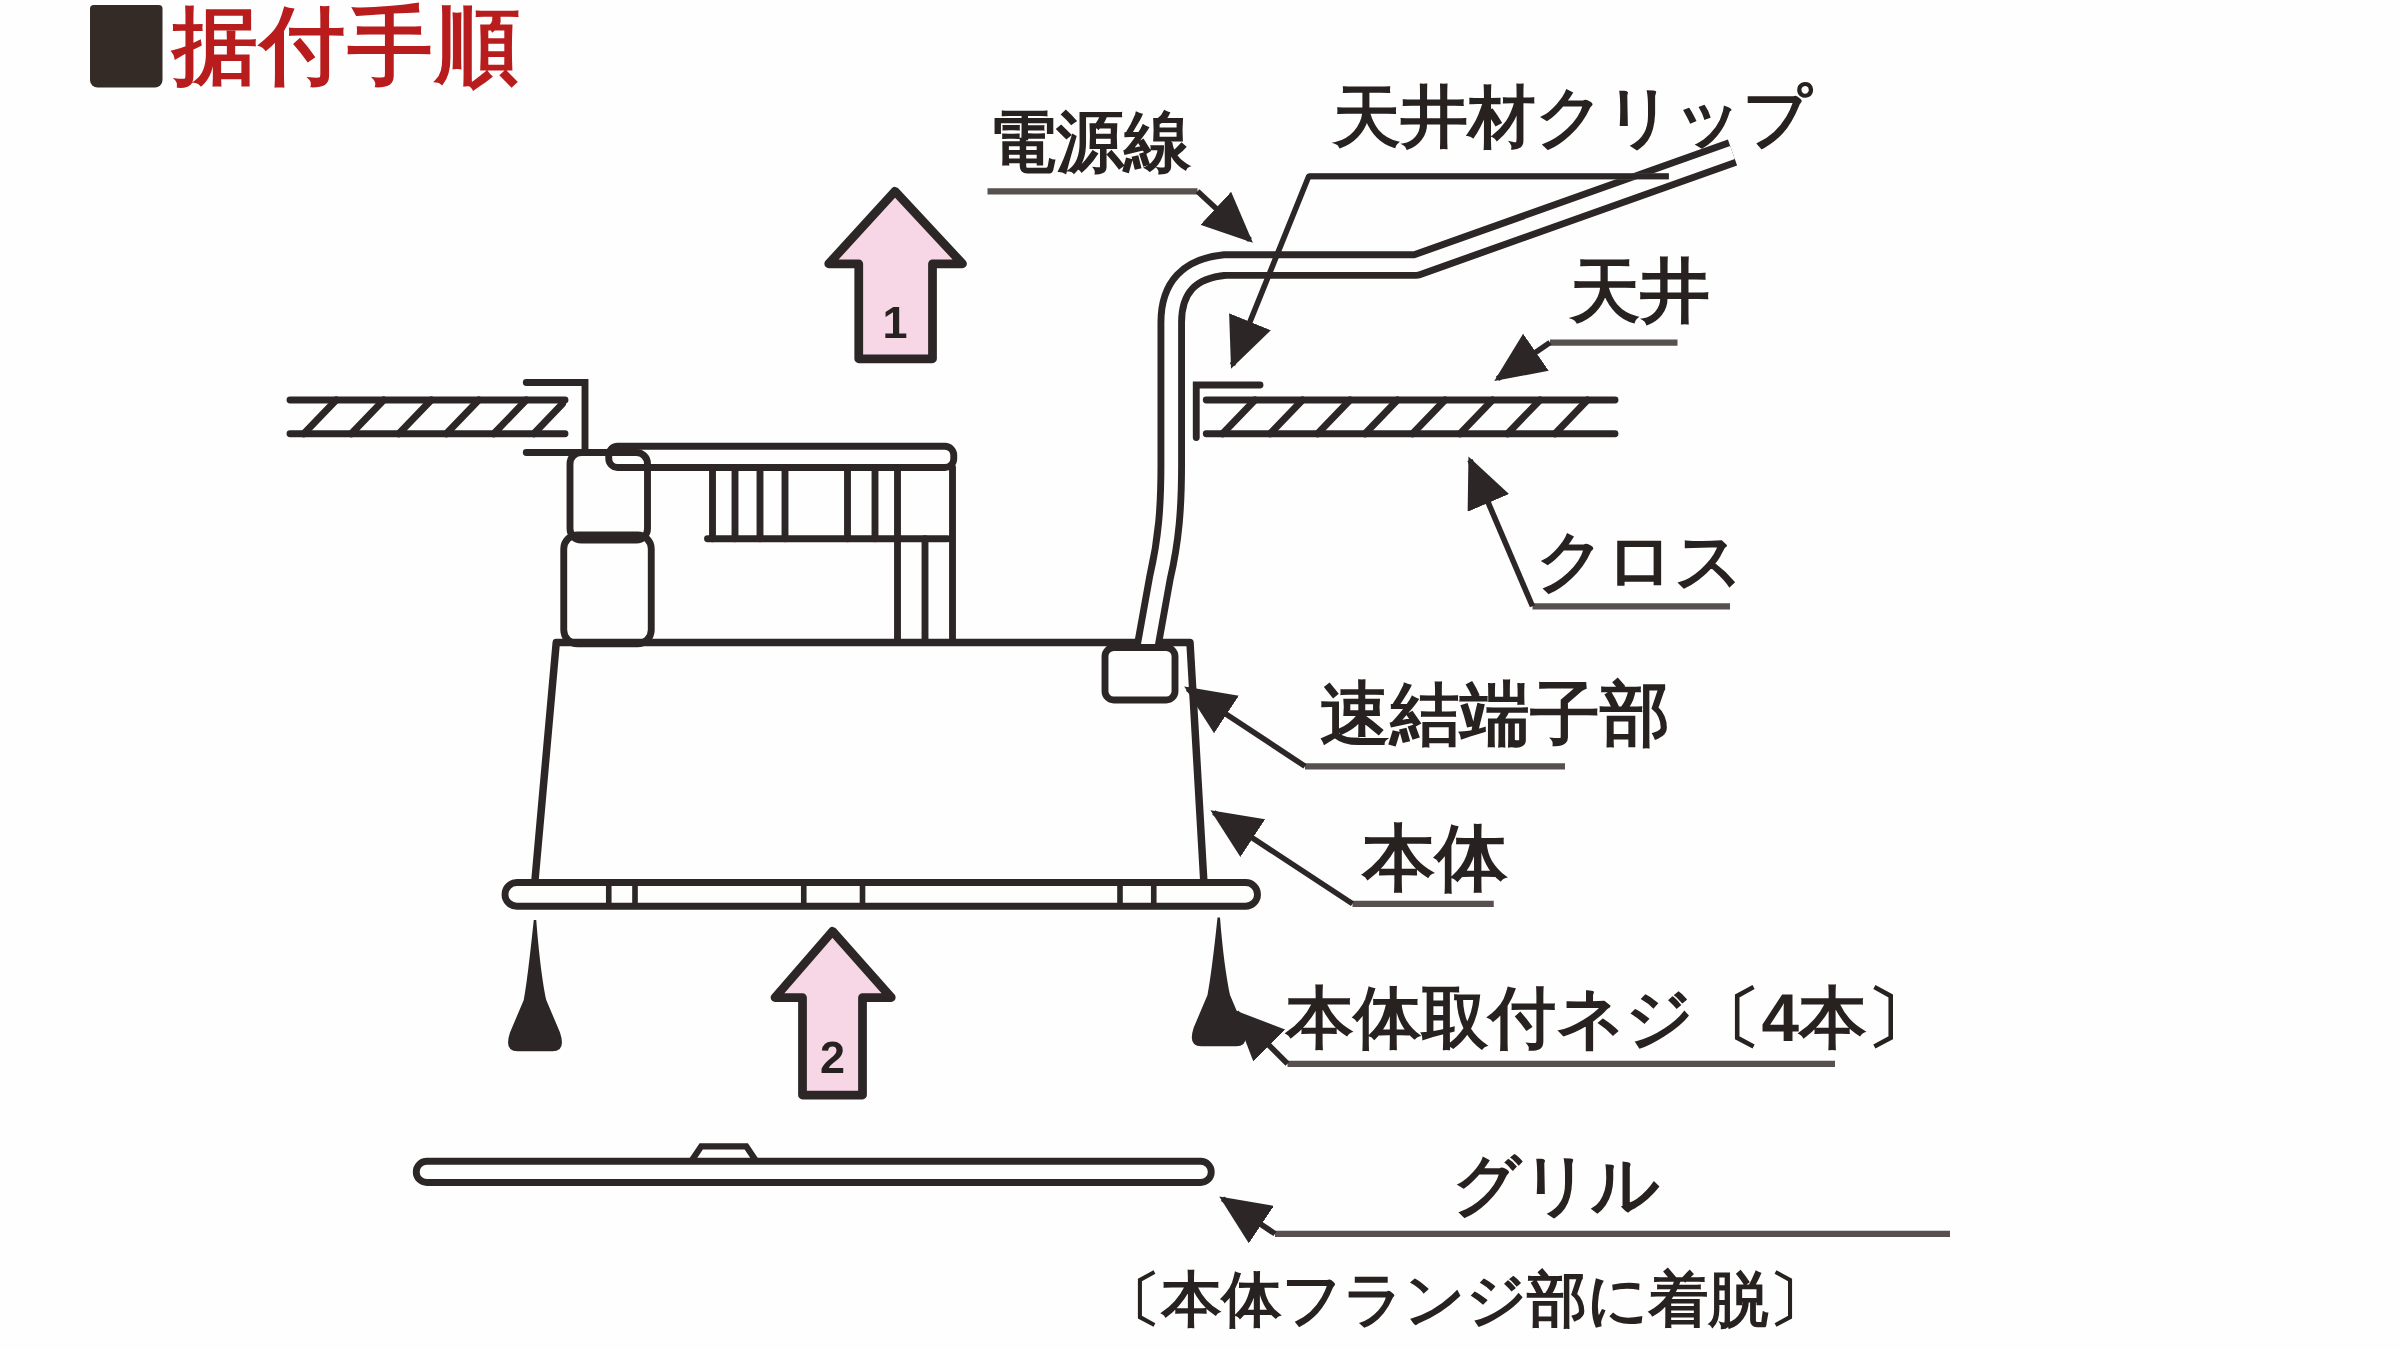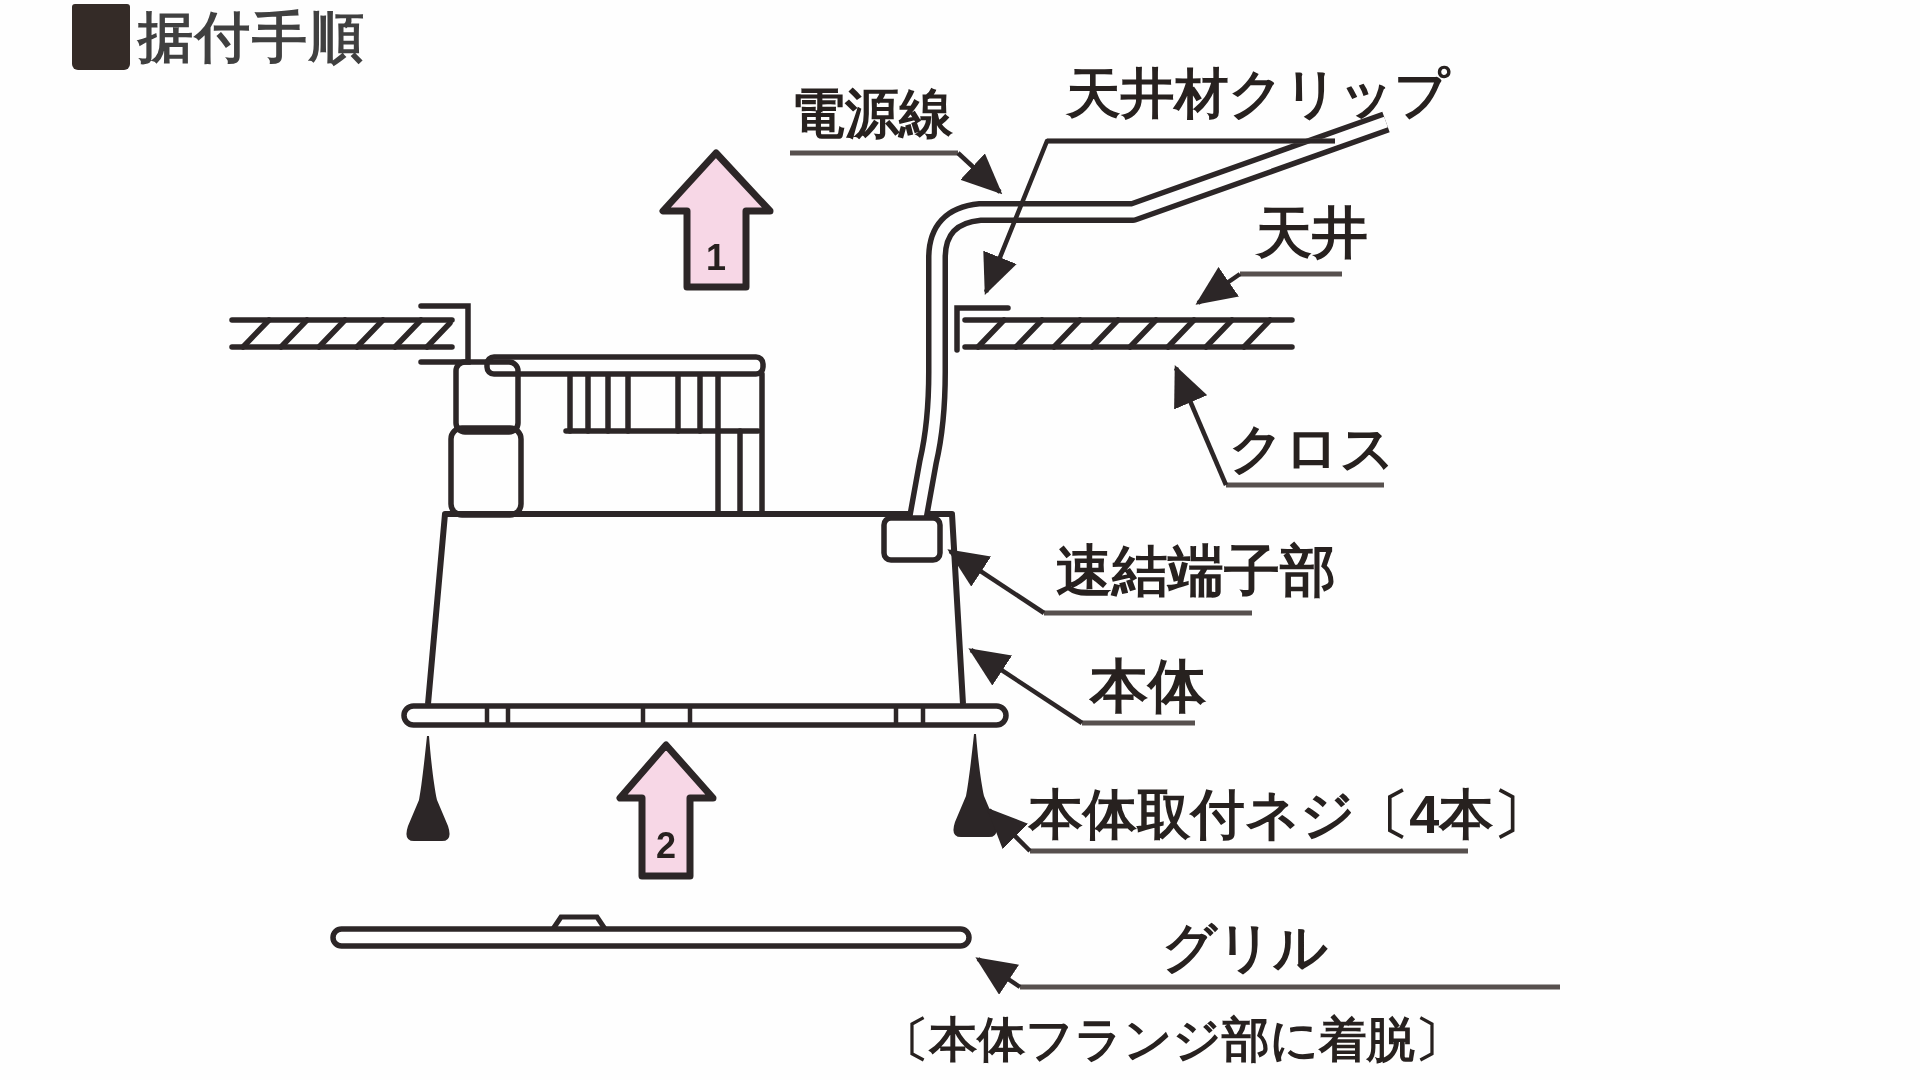--- a/index.html
+++ b/index.html
@@ -1,20 +1,20 @@
 <!DOCTYPE html>
 <html><head>
 <meta charset="utf-8">
 <style>
   html,body{margin:0;padding:0;background:#ffffff;}
   .stage{position:relative;width:1920px;height:1080px;background:#fefefe;overflow:hidden;
          font-family:"Liberation Sans","DejaVu Sans",sans-serif;}
   .title{position:absolute;left:72px;top:2px;display:flex;align-items:center;gap:8px;}
   .title .sq{width:58px;height:66px;background:#342b27;border-radius:3px 3px 6px 6px;}
-  .title .txt{font-size:55px;font-weight:bold;color:#404040;letter-spacing:2px;line-height:70px;}
+  .title .txt{font-size:68px;font-weight:bold;color:#b91c1c;letter-spacing:2px;line-height:70px;}
   svg{position:absolute;left:0;top:0;}
   svg text{font-family:"Liberation Sans","DejaVu Sans",sans-serif;font-weight:bold;fill:#27211f;}
 </style>
 </head>
 <body>
 
 <div class="stage">
 
   <div class="title">
     <div class="sq"></div>

